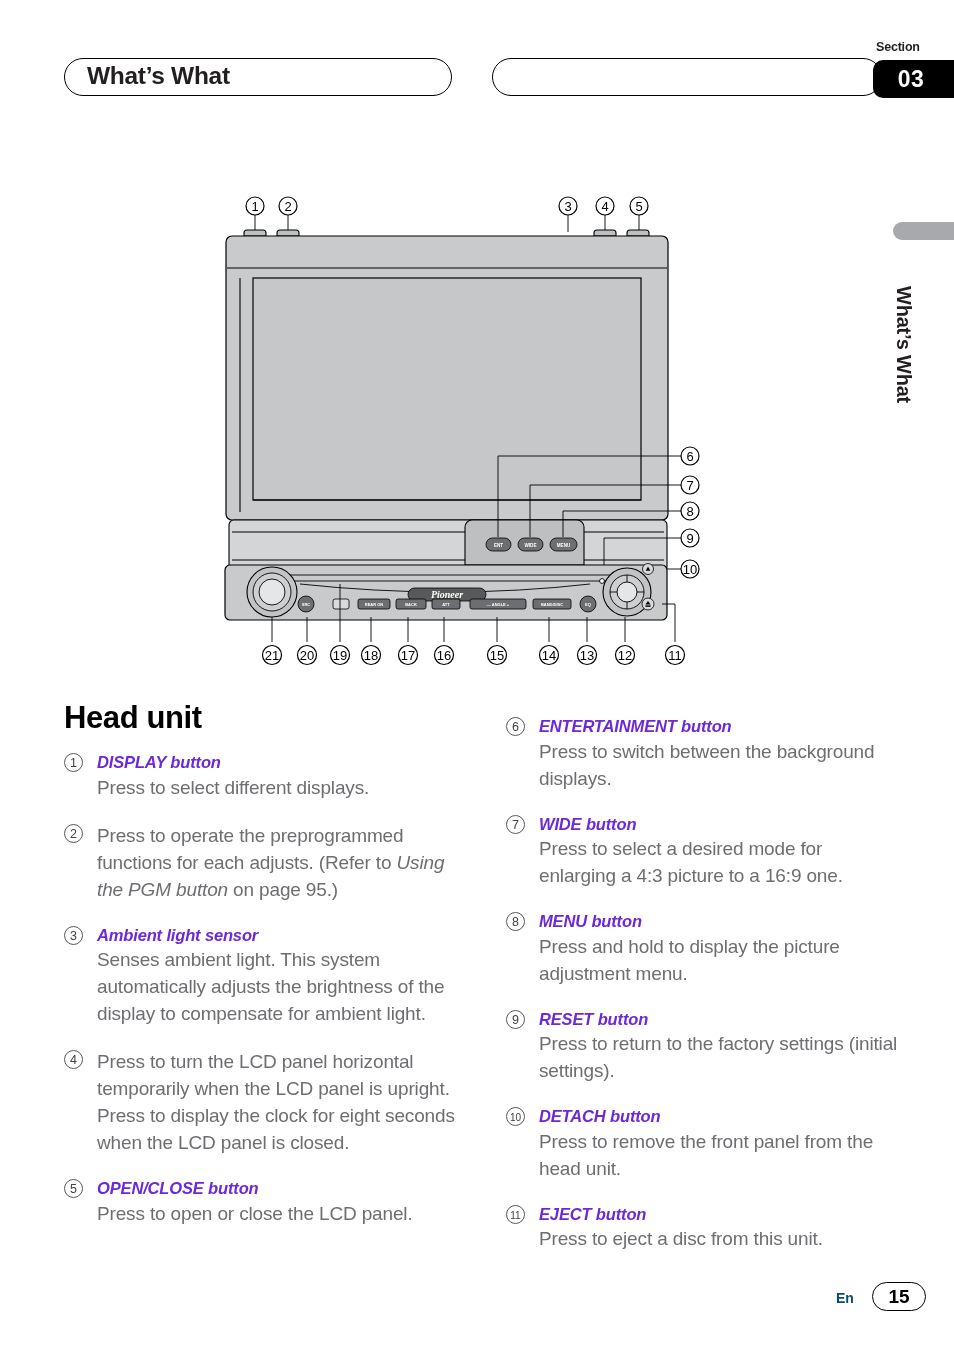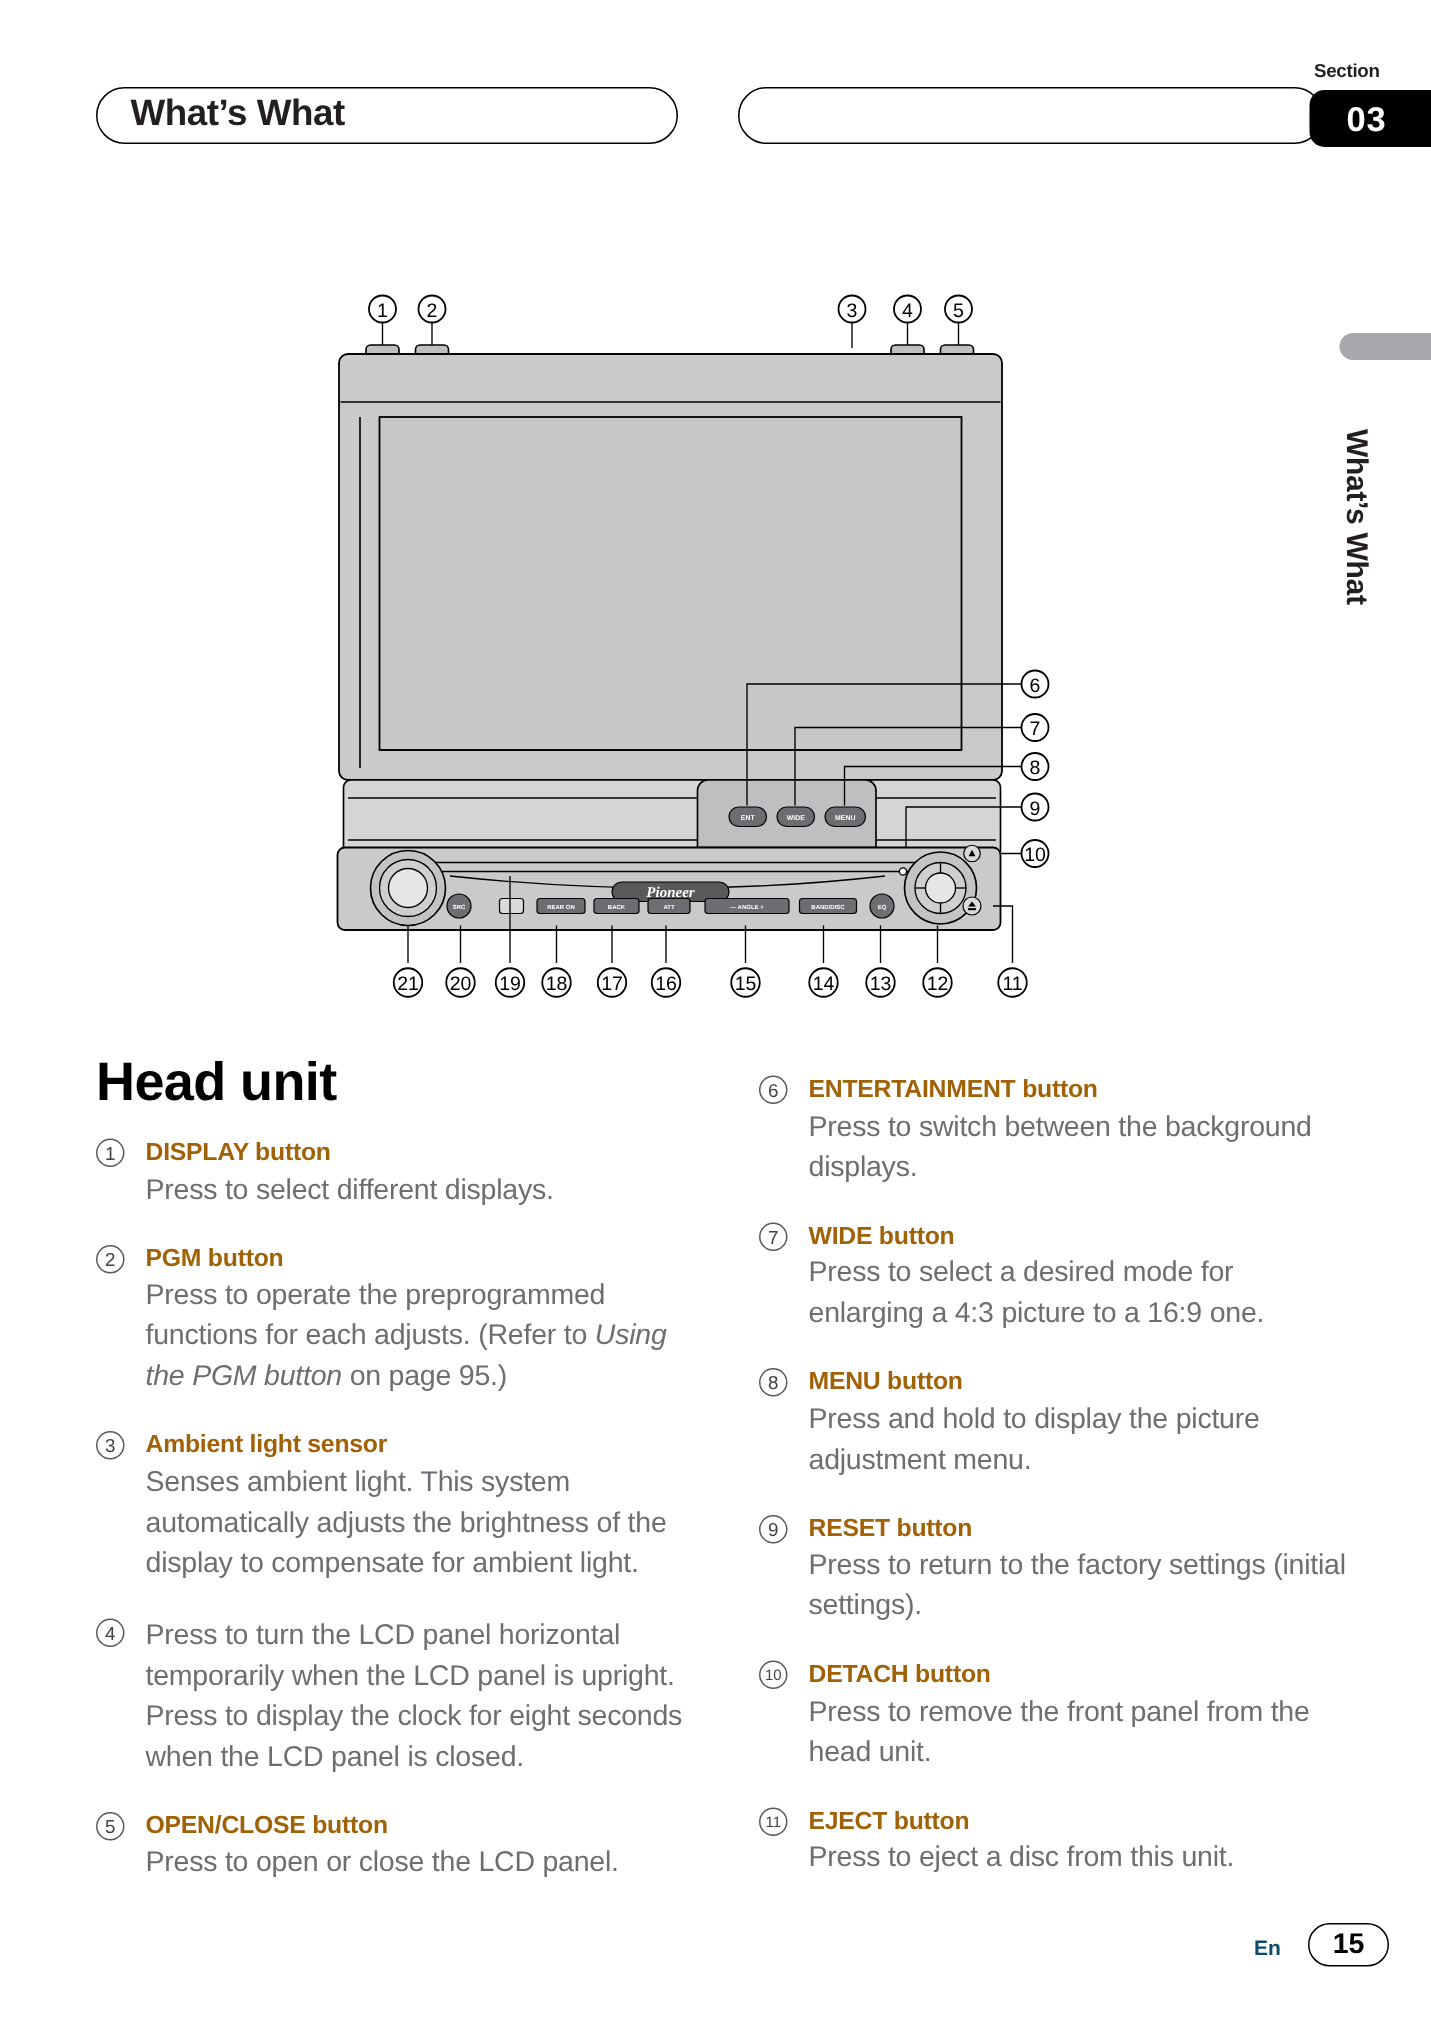--- a/index.html
+++ b/index.html
@@ -112,21 +112,21 @@
   .col {
     position: absolute;
     width: 392px;
     top: 700px;
   }
   .col-left  { left: 64px; }
   .col-right { left: 506px; }
 
   h1.sect-title {
     margin: 0 0 16px 0;
-    font-size: 36px;
+    font-size: 31px;
     font-weight: bold;
     letter-spacing: -0.4px;
     color: #000;
   }
 
   .entry {
     position: relative;
     margin-bottom: 21px;
     padding-left: 33px;
   }
@@ -141,24 +141,25 @@
     font-size: 12.5px;
     line-height: 19px;
     text-align: center;
     color: #414042;
     box-sizing: border-box;
   }
   .entry .num.wide { font-size: 10px; }
   .entry .title {
     font-size: 16.5px;
     font-weight: bold;
-    color: #a16207;
+    color: #6d28d9;
     letter-spacing: -0.15px;
     line-height: 1.25;
     margin-bottom: 2px;
+    font-style: italic;
   }
   .entry .desc {
     font-size: 19px;
     color: #6d6e71;
     line-height: 1.42;
     letter-spacing: -0.15px;
   }
   .entry .desc i { font-style: italic; }
 
   
@@ -397,21 +398,20 @@
   <h1 class="sect-title">Head unit</h1>
 
   <div class="entry">
     <span class="num">1</span>
     <div class="title">DISPLAY button</div>
     <div class="desc">Press to select different displays.</div>
   </div>
 
   <div class="entry">
     <span class="num">2</span>
-    <div class="title">PGM button</div>
     <div class="desc"><span>Press to operate the preprogrammed functions for each adjusts. (Refer to </span><i>Using the PGM button</i><span> on page 95.)</span></div>
   </div>
 
   <div class="entry">
     <span class="num">3</span>
     <div class="title">Ambient light sensor</div>
     <div class="desc">Senses ambient light. This system automatically adjusts the brightness of the display to compensate for ambient light.</div>
   </div>
 
   <div class="entry">

